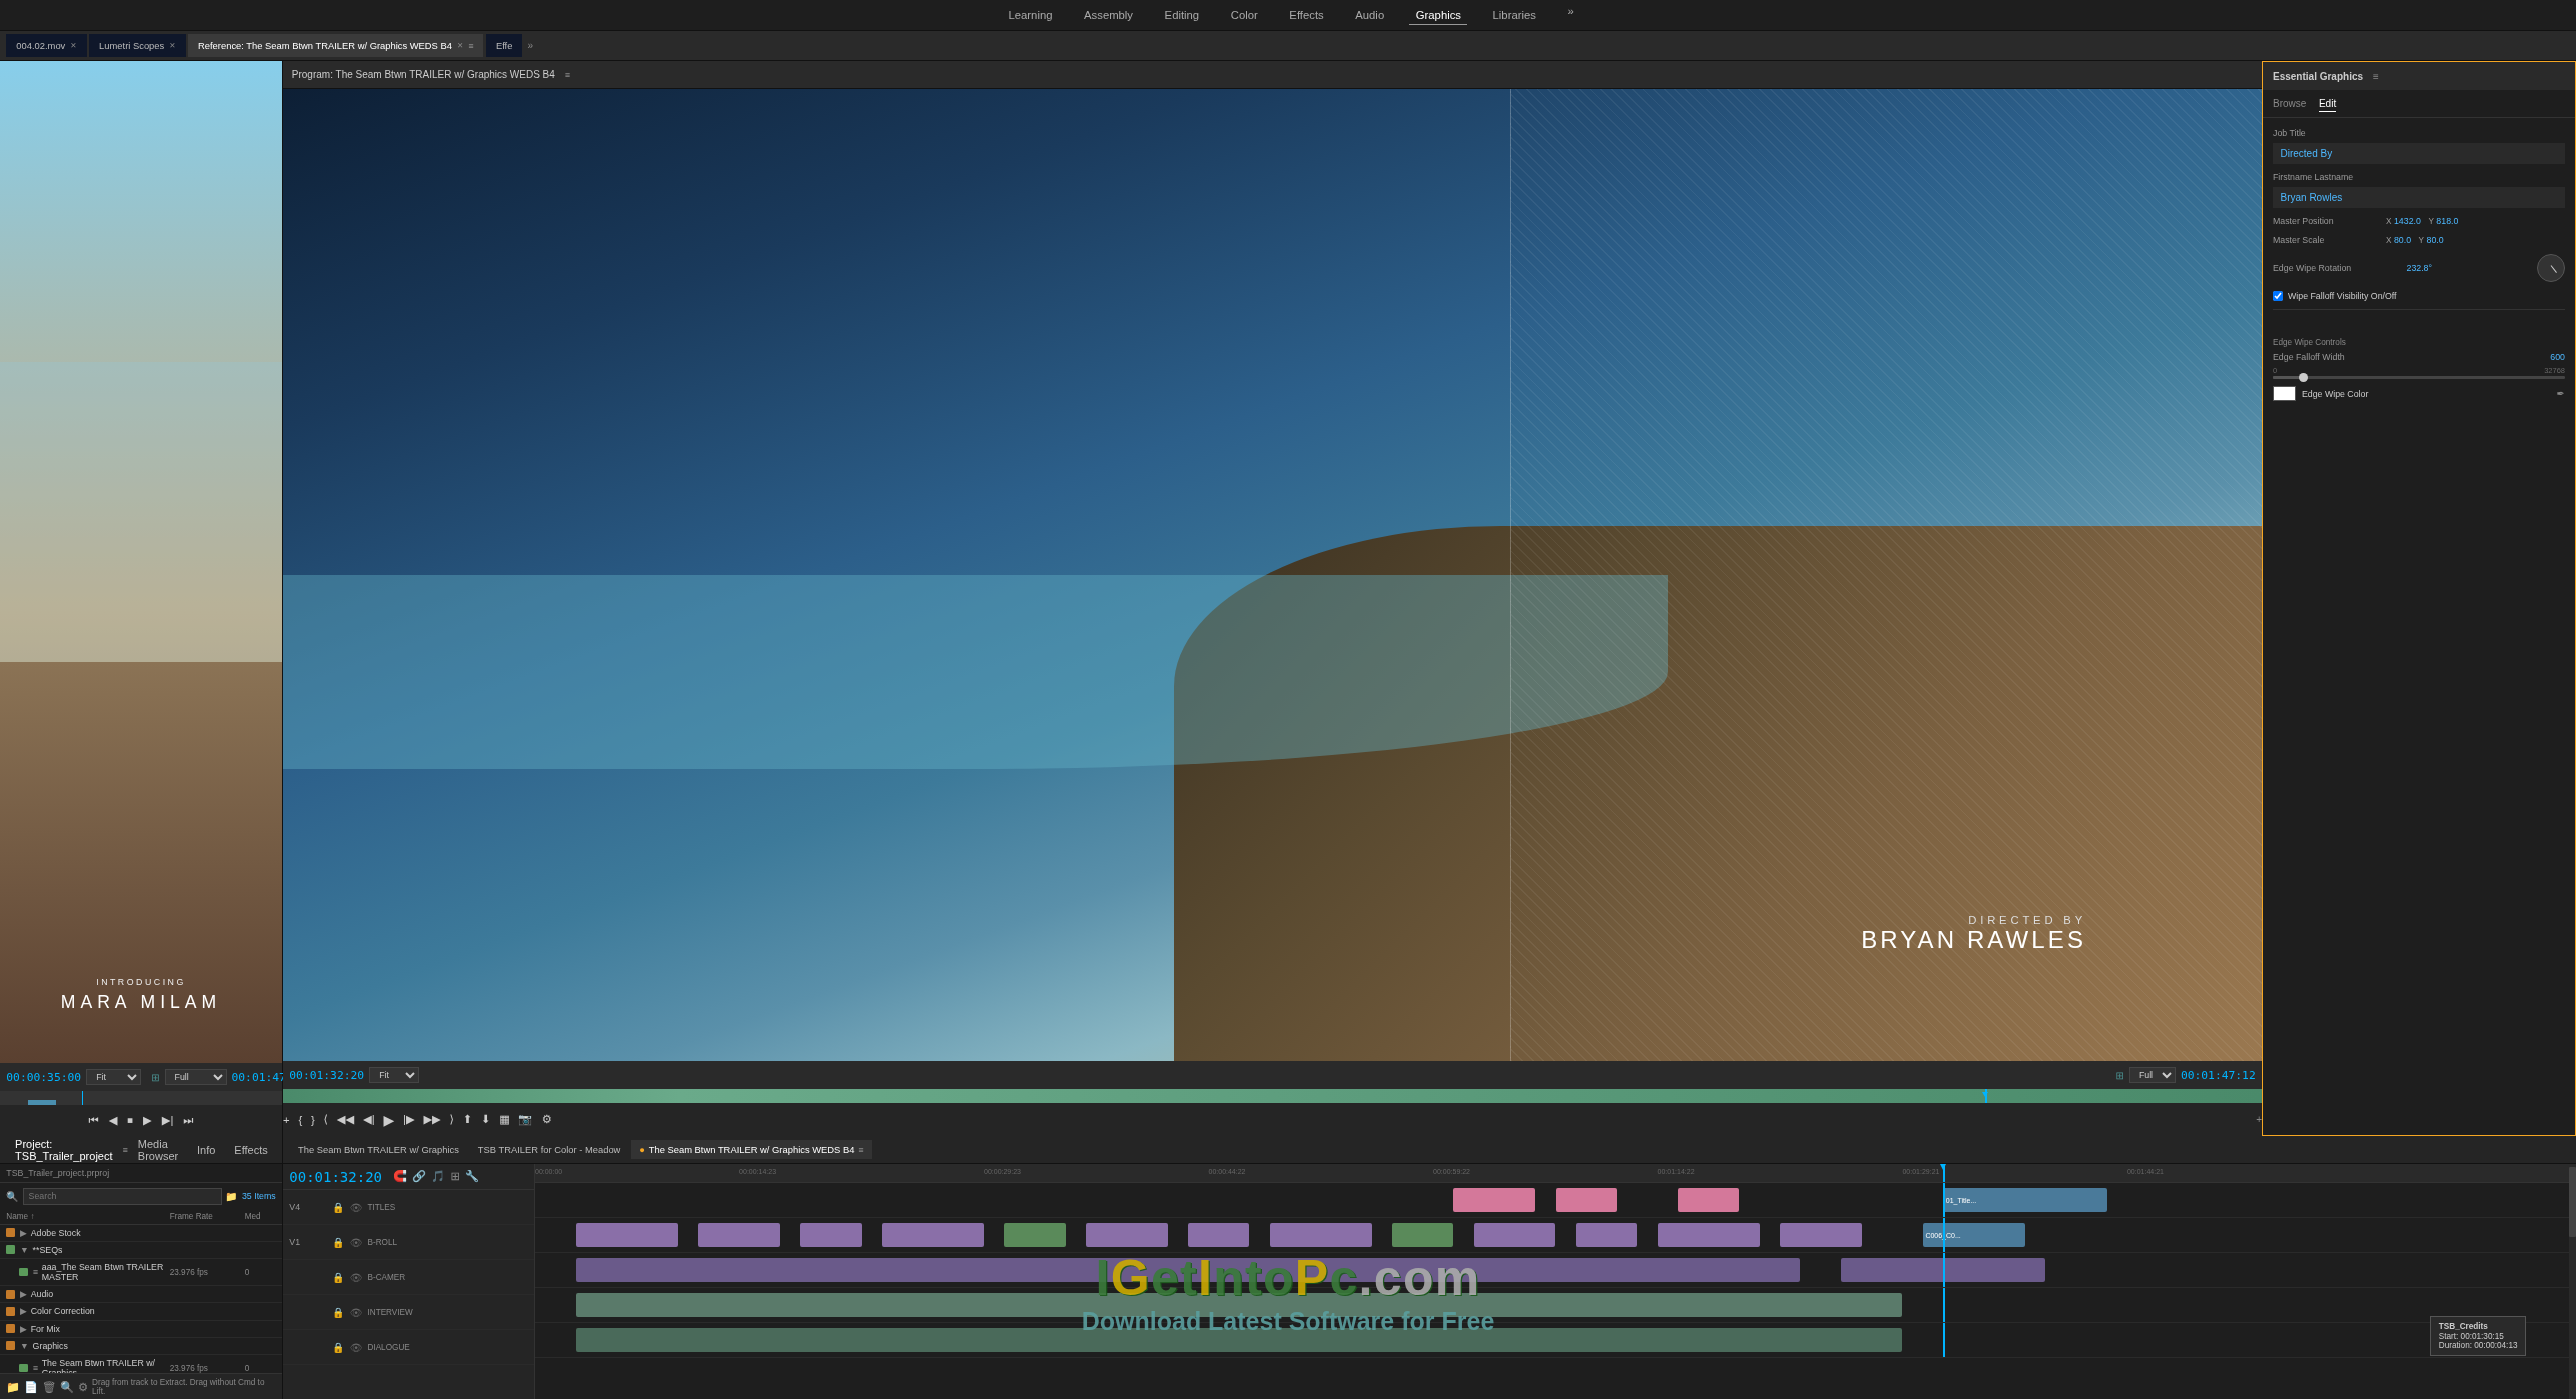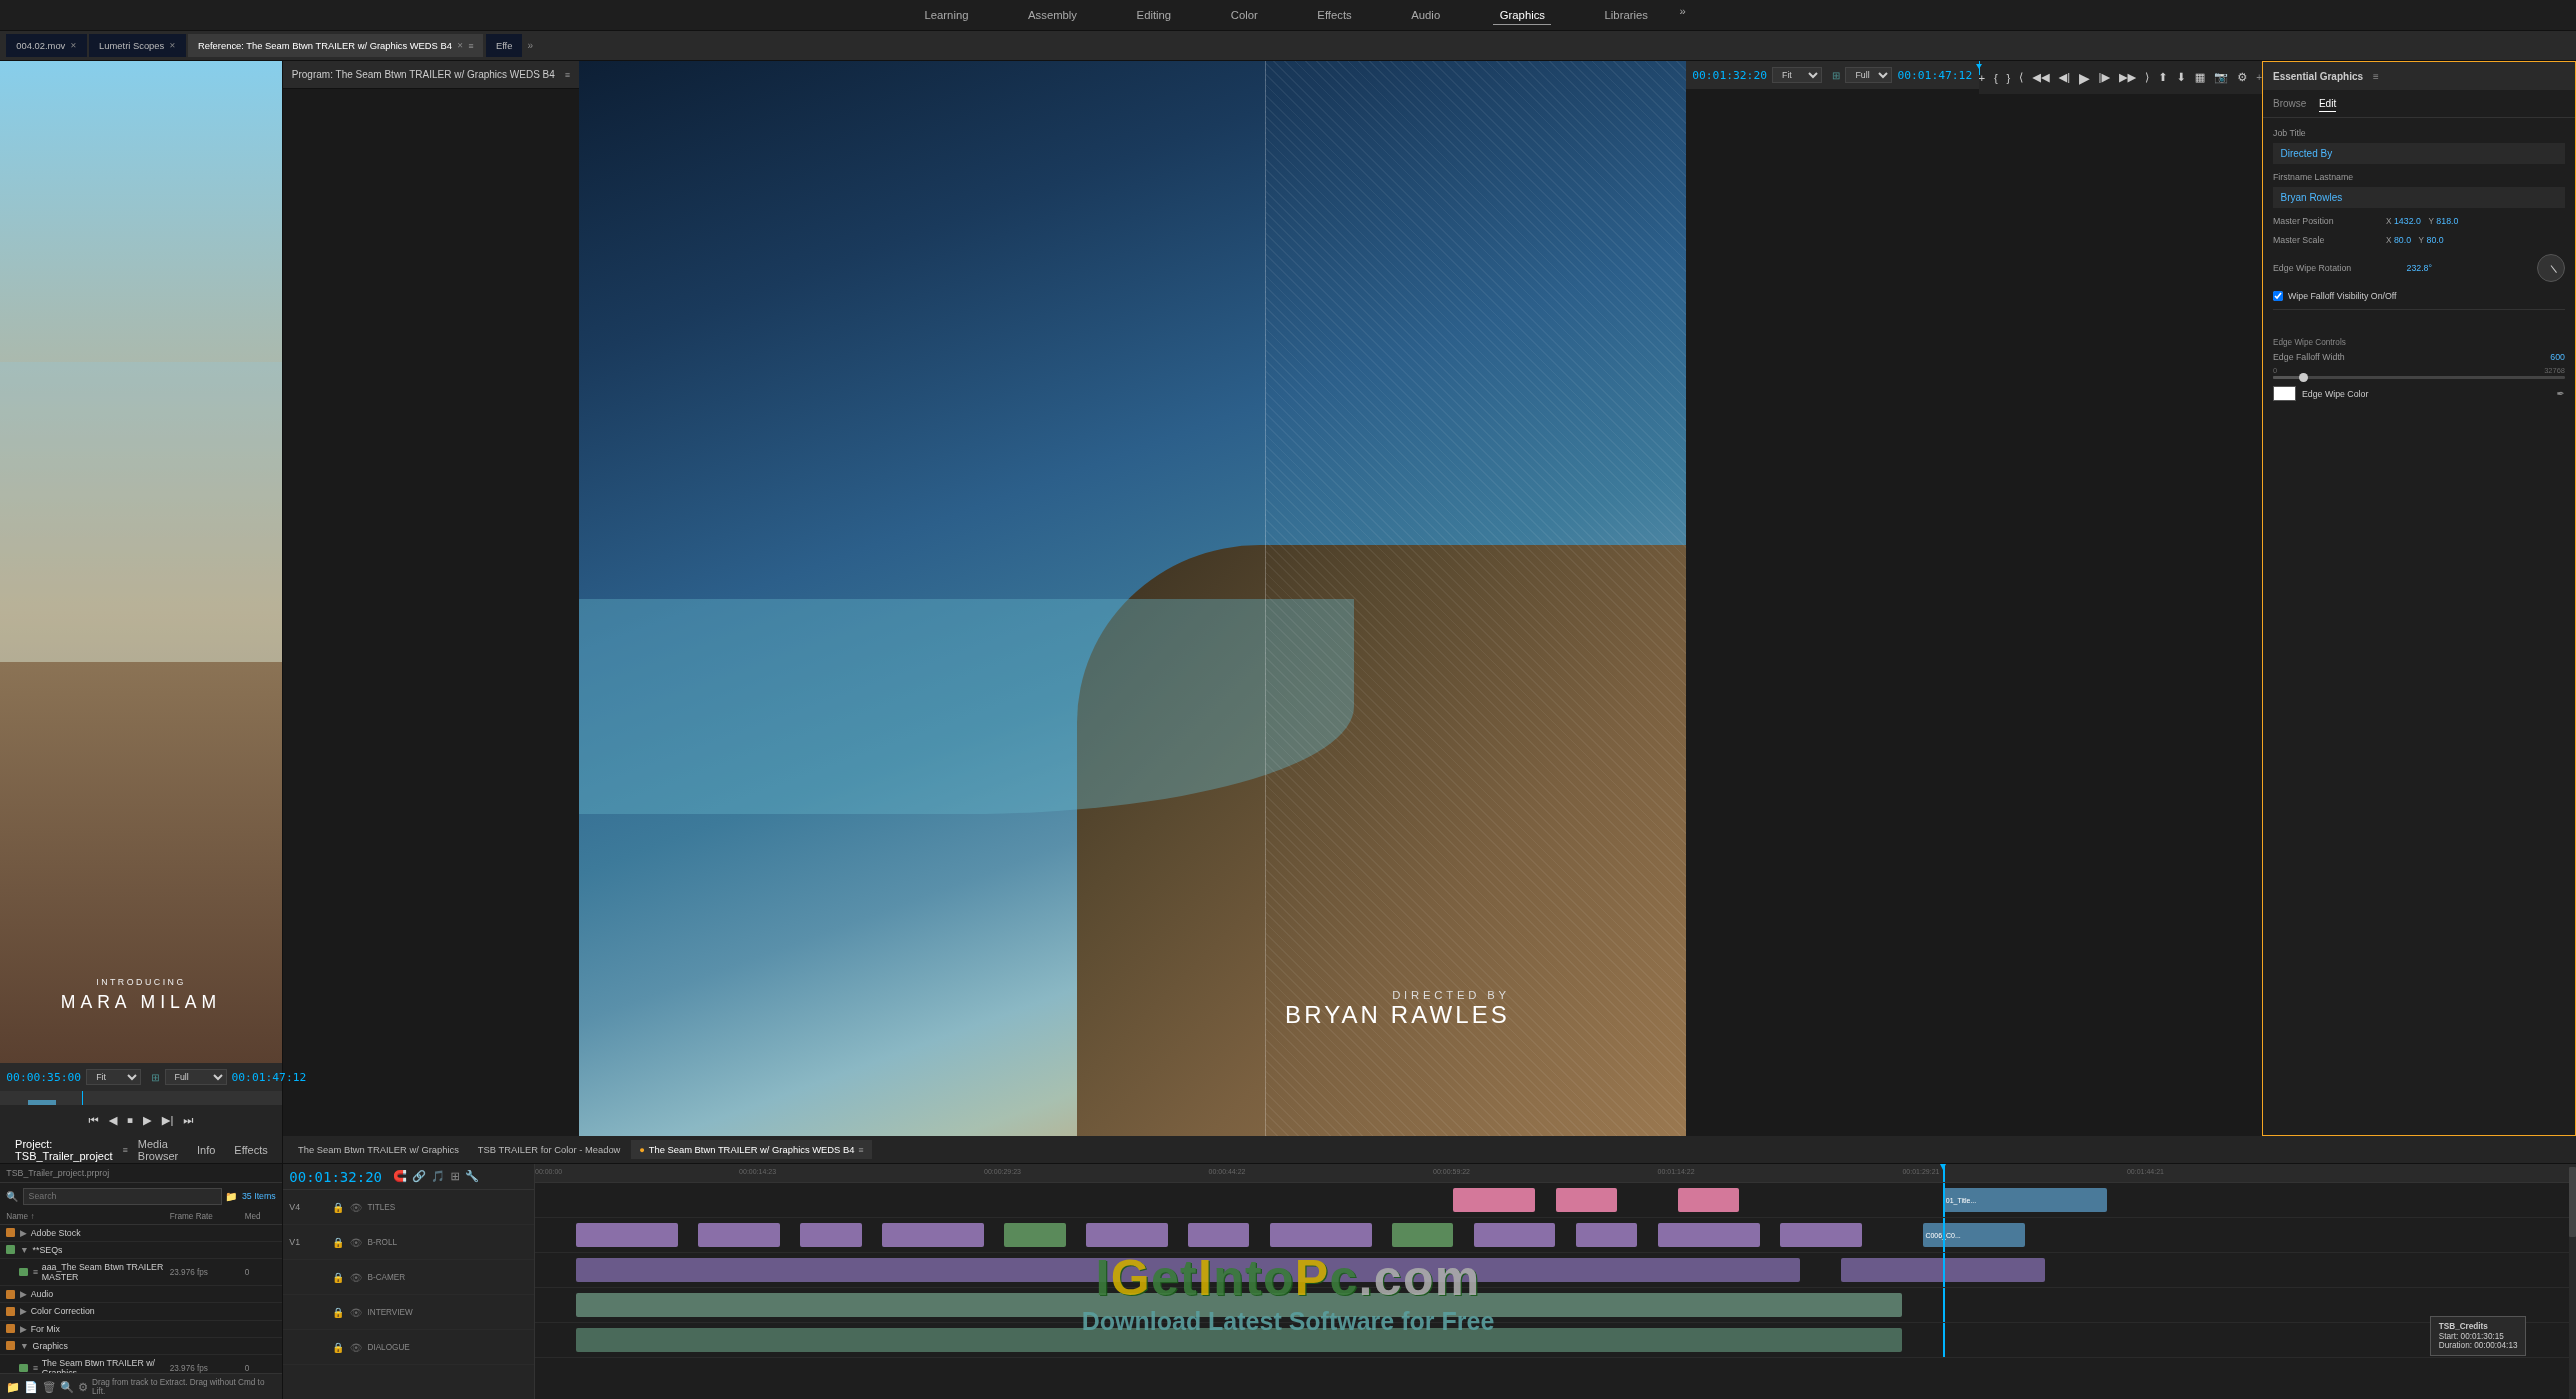--- a/index.html
+++ b/index.html
@@ -1,21 +1,21 @@
 <!DOCTYPE html>
 <html style="font-size:10px"><head>
   <meta charset="utf-8">
   <style>
     * { margin: 0; padding: 0; box-sizing: border-box; }
     body { background: #1a1a1a; color: #ccc; font-family: 'Segoe UI', Arial, sans-serif; font-size: 7.5px; overflow: hidden; width: 2576px; height: 1400px; }
 
     
     .top-nav { background: #1e1e1e; height: 31px; display: flex; align-items: center; border-bottom: 0.6px solid #111; }
     .top-nav-items { display: flex; gap: 19px; margin: 0 auto; }
-    .nav-item { color: #aaa; font-size: 11.3px; cursor: pointer; padding: 3.8px 6.3px; margin-left: 28px; }
+    .nav-item { color: #aaa; font-size: 11.3px; cursor: pointer; padding: 3.8px 6.3px; }
     .nav-item.active { color: #fff; border-bottom: 1.3px solid #999; }
     .nav-more { color: #aaa; font-size: 11.3px; cursor: pointer; margin-left: 6.3px; }
 
     
     .tab-bar { background: #2a2a2a; height: 30px; display: flex; align-items: center; padding: 0 6.3px; border-bottom: 0.6px solid #111; gap: 2.5px; }
     .tab { background: #0f172a; color: #bbb; padding: 3.8px 10px; font-size: 9.4px; cursor: pointer; display: flex; align-items: center; gap: 5px; white-space: nowrap; height: 22.6px; }
     .tab.active { background: #3a3a3a; color: #fff; }
     .tab-close { color: #888; font-size: 7.5px; }
     .tab-more { color: #888; font-size: 10px; margin-left: 2.5px; cursor: pointer; }
 
@@ -26,21 +26,21 @@
     .left-preview-content { position: absolute; bottom: 50px; left: 0; right: 0; text-align: center; }
     .intro-text { color: #eee; font-size: 8.8px; letter-spacing: 2.5px; text-transform: uppercase; margin-bottom: 5px; }
     .name-text { color: #fff; font-size: 17.6px; letter-spacing: 5px; text-transform: uppercase; font-weight: 300; }
     .left-controls { background: #2a2a2a; padding: 3.8px 6.3px; display: flex; align-items: center; gap: 5px; height: 28px; }
     .timecode-display { color: #00b4ff; font-size: 11.3px; font-family: monospace; }
     .fit-dropdown { background: #333; color: #ccc; border: 0.6px solid #444; padding: 1.3px 5px; font-size: 8.8px; }
     .transport-controls { background: #252525; height: 31px; display: flex; align-items: center; justify-content: center; gap: 10px; }
     .transport-btn { color: #ccc; font-size: 11.3px; cursor: pointer; background: none; border: none; }
 
     
-    .program-panel { flex: 1; display: flex; flex-direction: row; }
+    .program-panel { flex: 1; display: flex; flex-direction: column; }
     .program-header { background: #2a2a2a; height: 28px; display: flex; align-items: center; padding: 0 8.8px; border-bottom: 0.6px solid #111; gap: 5px; }
     .program-title { color: #ccc; font-size: 10px; }
     .program-preview { flex: 1; background: #000; position: relative; overflow: hidden; }
     .program-controls { background: #2a2a2a; height: 28px; display: flex; align-items: center; gap: 5px; padding: 0 6.3px; }
     .program-timecode { color: #00b4ff; font-size: 11.3px; font-family: monospace; }
     .program-transport { background: #252525; height: 33px; display: flex; align-items: center; justify-content: center; gap: 8.8px; }
     .prog-btn { color: #ccc; font-size: 11.3px; cursor: pointer; background: none; border: none; }
 
     
     .right-panel { width: 314px; background: #1e1e1e; border: 1.3px solid #f5a623; display: flex; flex-direction: column; }

